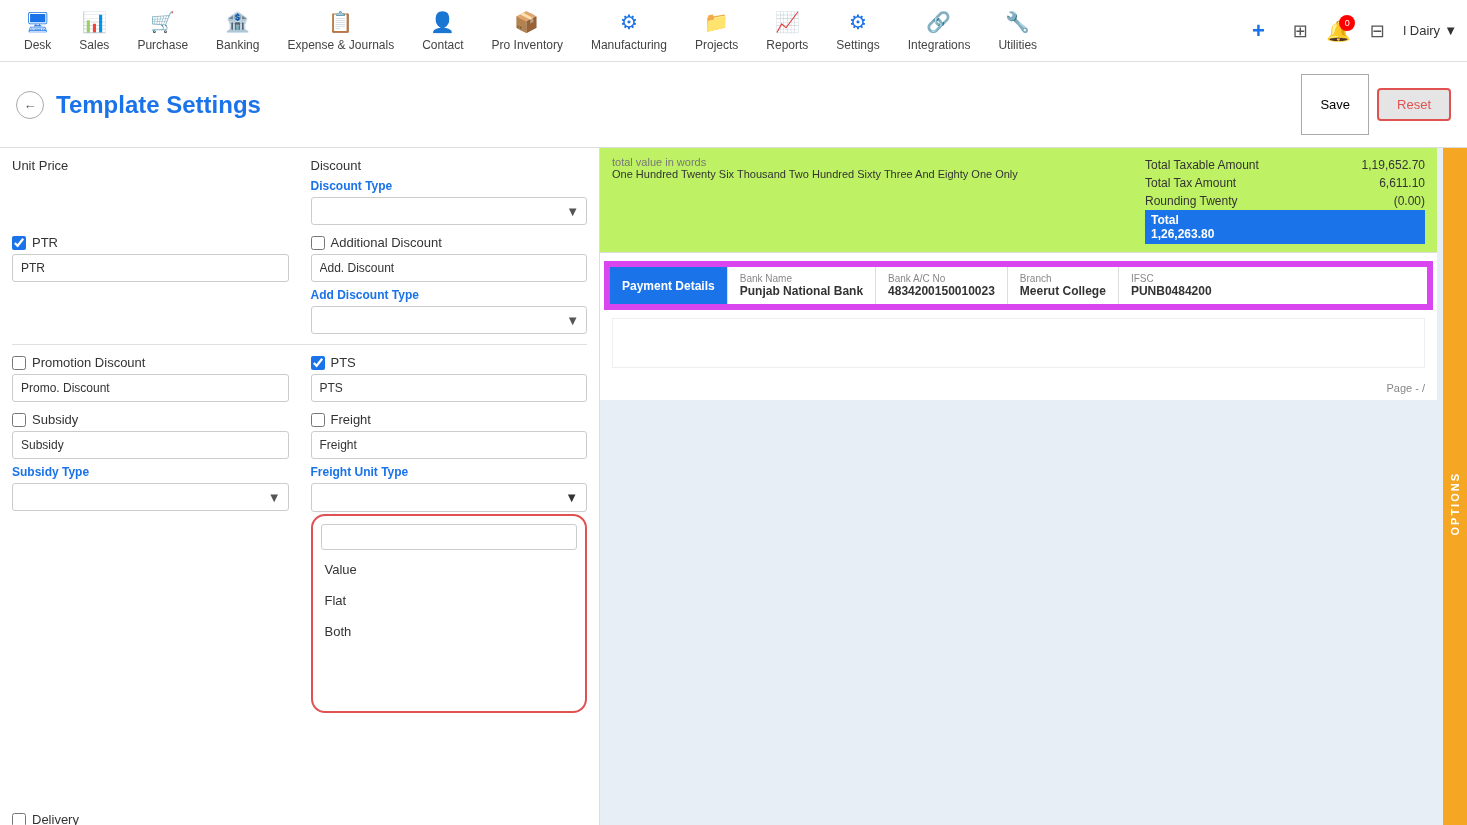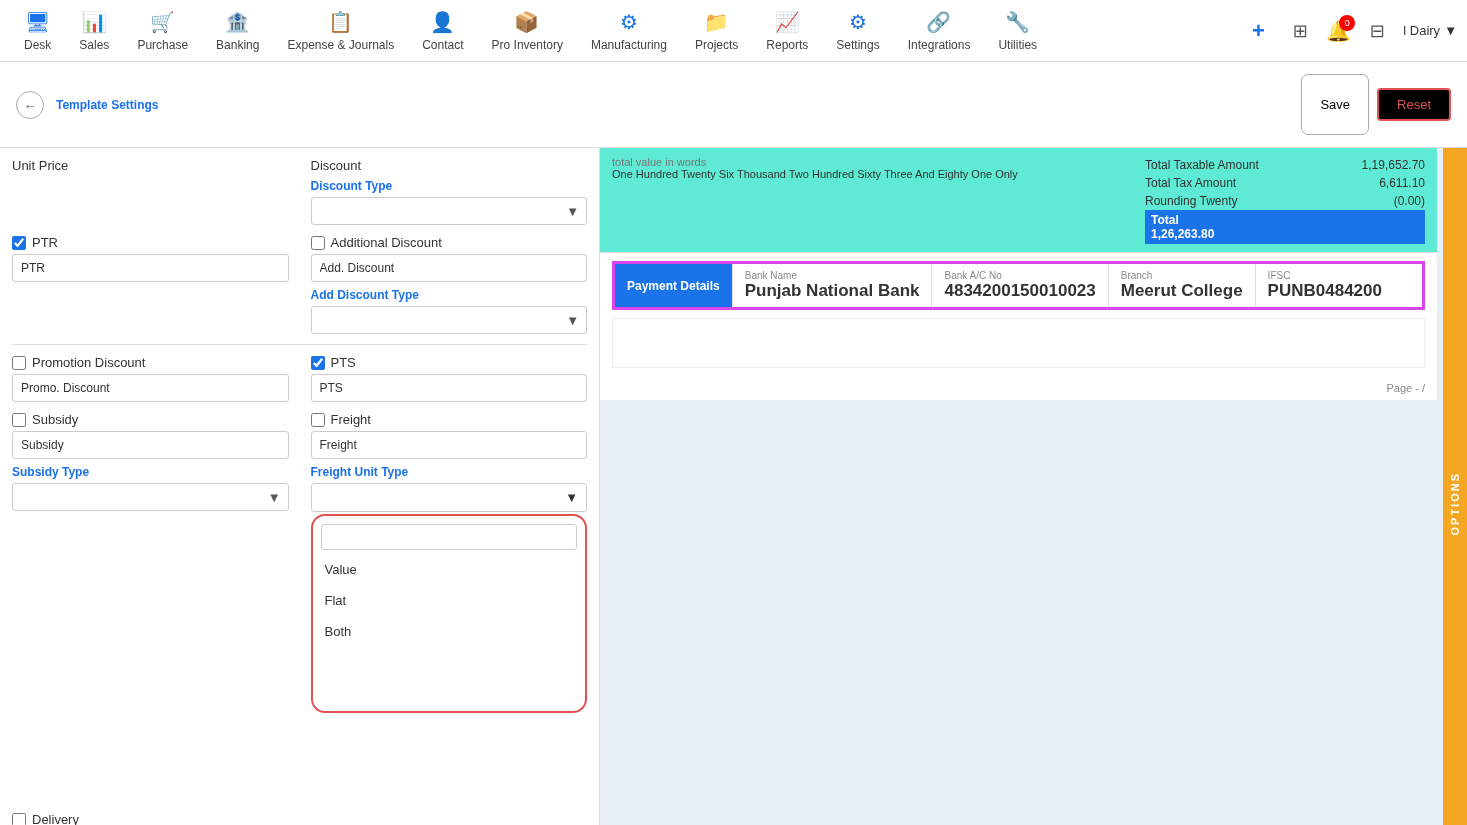--- a/index.html
+++ b/index.html
@@ -74,37 +74,37 @@
     .back-btn {
       width: 28px; height: 28px;
       border: 1px solid #aaa;
       border-radius: 50%;
       display: flex; align-items: center; justify-content: center;
       cursor: pointer;
       color: #555;
       margin-right: 12px;
     }
     .page-title {
-      font-size: 12px;
+      font-size: 24px;
       font-weight: bold;
       color: #1a73e8;
       flex: 1;
     }
     .btn-save {
       padding: 22px 18px;
       background: #fff;
       border: 1px solid #aaa;
-      border-radius: 7px;
+      border-radius: 0;
       cursor: pointer;
       font-size: 13px;
       margin-right: 8px;
     }
     .btn-reset {
       padding: 7px 18px;
-      background: #000000;
+      background: #e5e5e5;
       border: 2px solid #e05252;
       border-radius: 4px;
       cursor: pointer;
       color: #e05252;
       font-size: 13px;
     }
 
     
     .main-layout {
       display: flex;
@@ -229,39 +229,39 @@
     }
     .amount-row.total {
       background: #1a73e8;
       color: #fff;
       font-weight: bold;
       padding: 3px 6px;
       flex-direction: column;
     }
     .payment-details {
       display: flex;
-      border: 3px solid #d946ef;
-      margin: 8px 12px;
+      border: 6px solid #d946ef;
+      margin: 8px 4px;
     }
     .payment-header {
       background: #1a73e8;
       color: #fff;
       padding: 8px 12px;
       font-size: 12px;
       font-weight: bold;
       display: flex;
       align-items: center;
     }
     .payment-cell {
       padding: 6px 12px;
       border-left: 1px solid #ddd;
       font-size: 11px;
     }
     .payment-cell .p-label { color: #888; font-size: 10px; }
-    .payment-cell .p-value { font-weight: bold; font-size: 17px; }
+    .payment-cell .p-value { font-weight: bold; font-size: 12px; }
     .page-num {
       text-align: right;
       font-size: 11px;
       color: #888;
       padding: 6px 12px;
     }
     .edit-icon-overlay {
       position: absolute;
       top: 8px; left: 630px;
       color: #1a73e8;
@@ -509,21 +509,21 @@
     </div>
 
   </div>
 
   <div class="right-panel" style="position:relative;">
 
     <div class="edit-icon-overlay" style="position:absolute;top:8px;left:8px;color:#1a73e8;font-size:14px;">✏</div>
 
     <div class="invoice-preview" style="margin:0 30px 0 0;">
 
-      <div style="display:flex; padding:8px 12px; background:#5eead4; border-bottom:1px solid #ddd; align-items:flex-start;">
+      <div style="display:flex; padding:8px 12px; background:#bef264; border-bottom:1px solid #ddd; align-items:flex-start;">
         <div style="flex:1;">
           <div style="font-size:11px;color:#777;">total value in words</div>
           <div style="font-size:11px;color:#333;">One Hundred Twenty Six Thousand Two Hundred Sixty Three And Eighty One Only</div>
         </div>
         <div style="min-width:280px;">
           <div class="amount-row">
             <span>Total Taxable Amount</span>
             <span>1,19,652.70</span>
           </div>
           <div class="amount-row">

